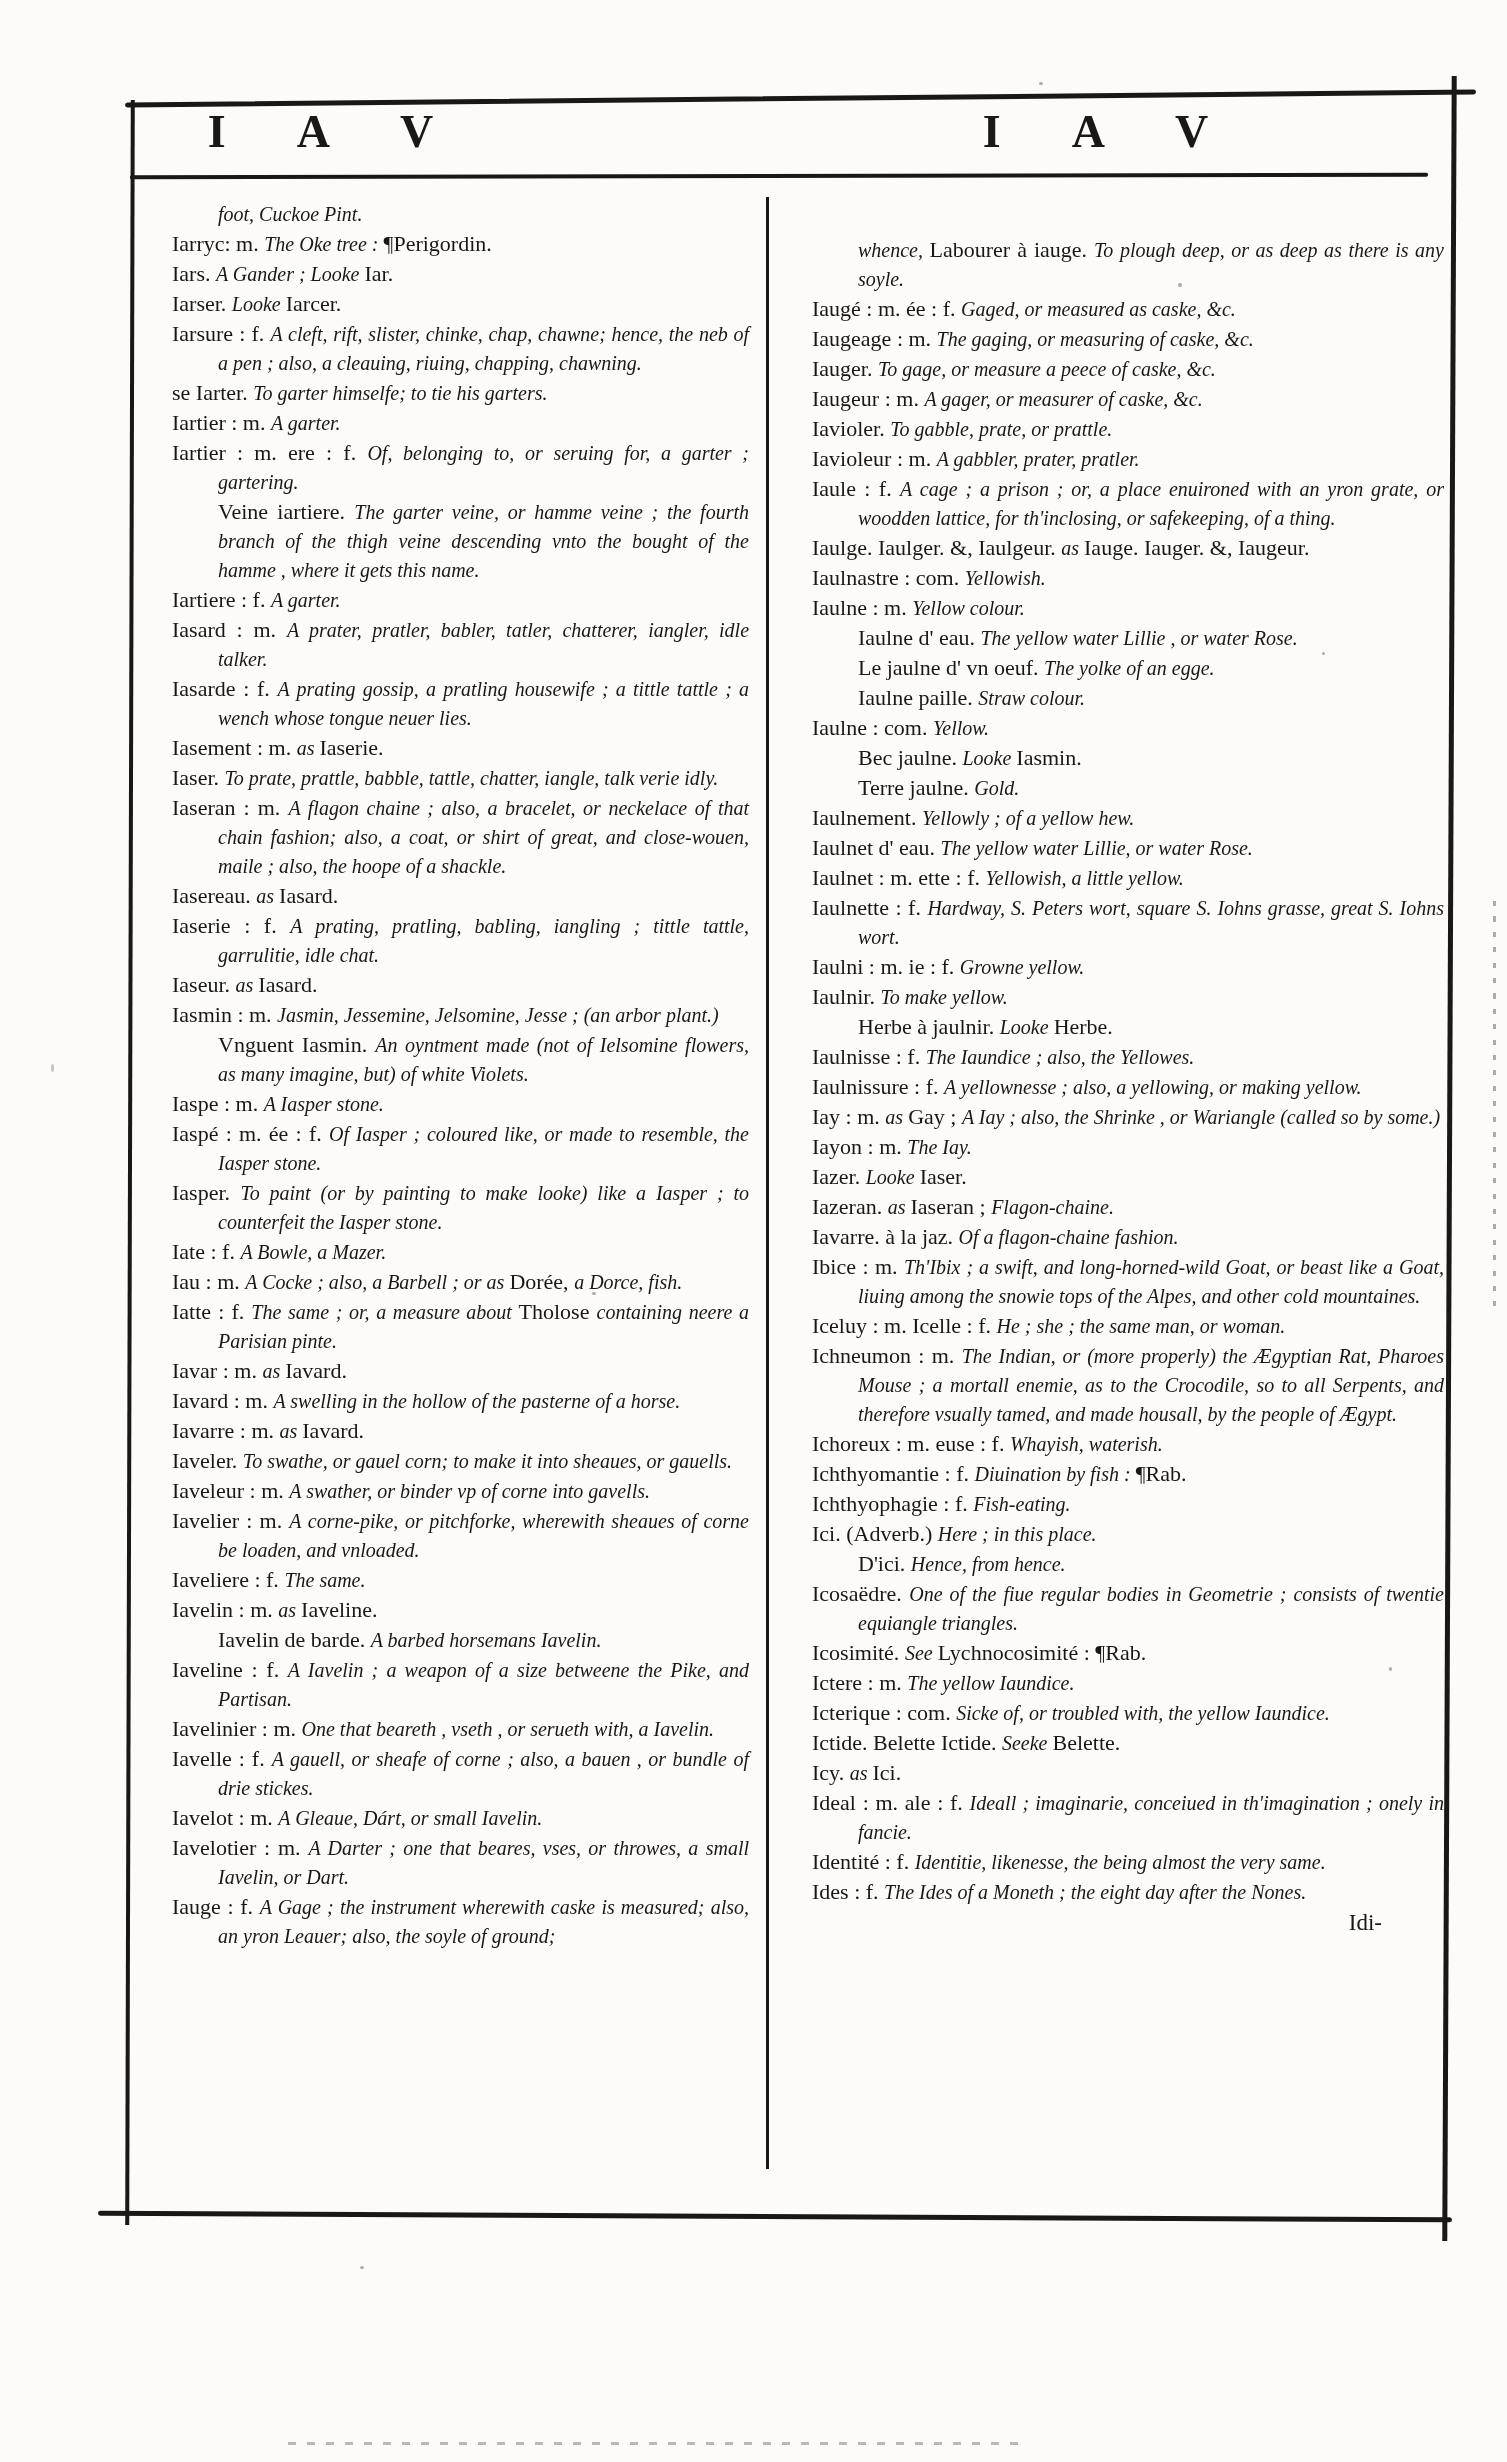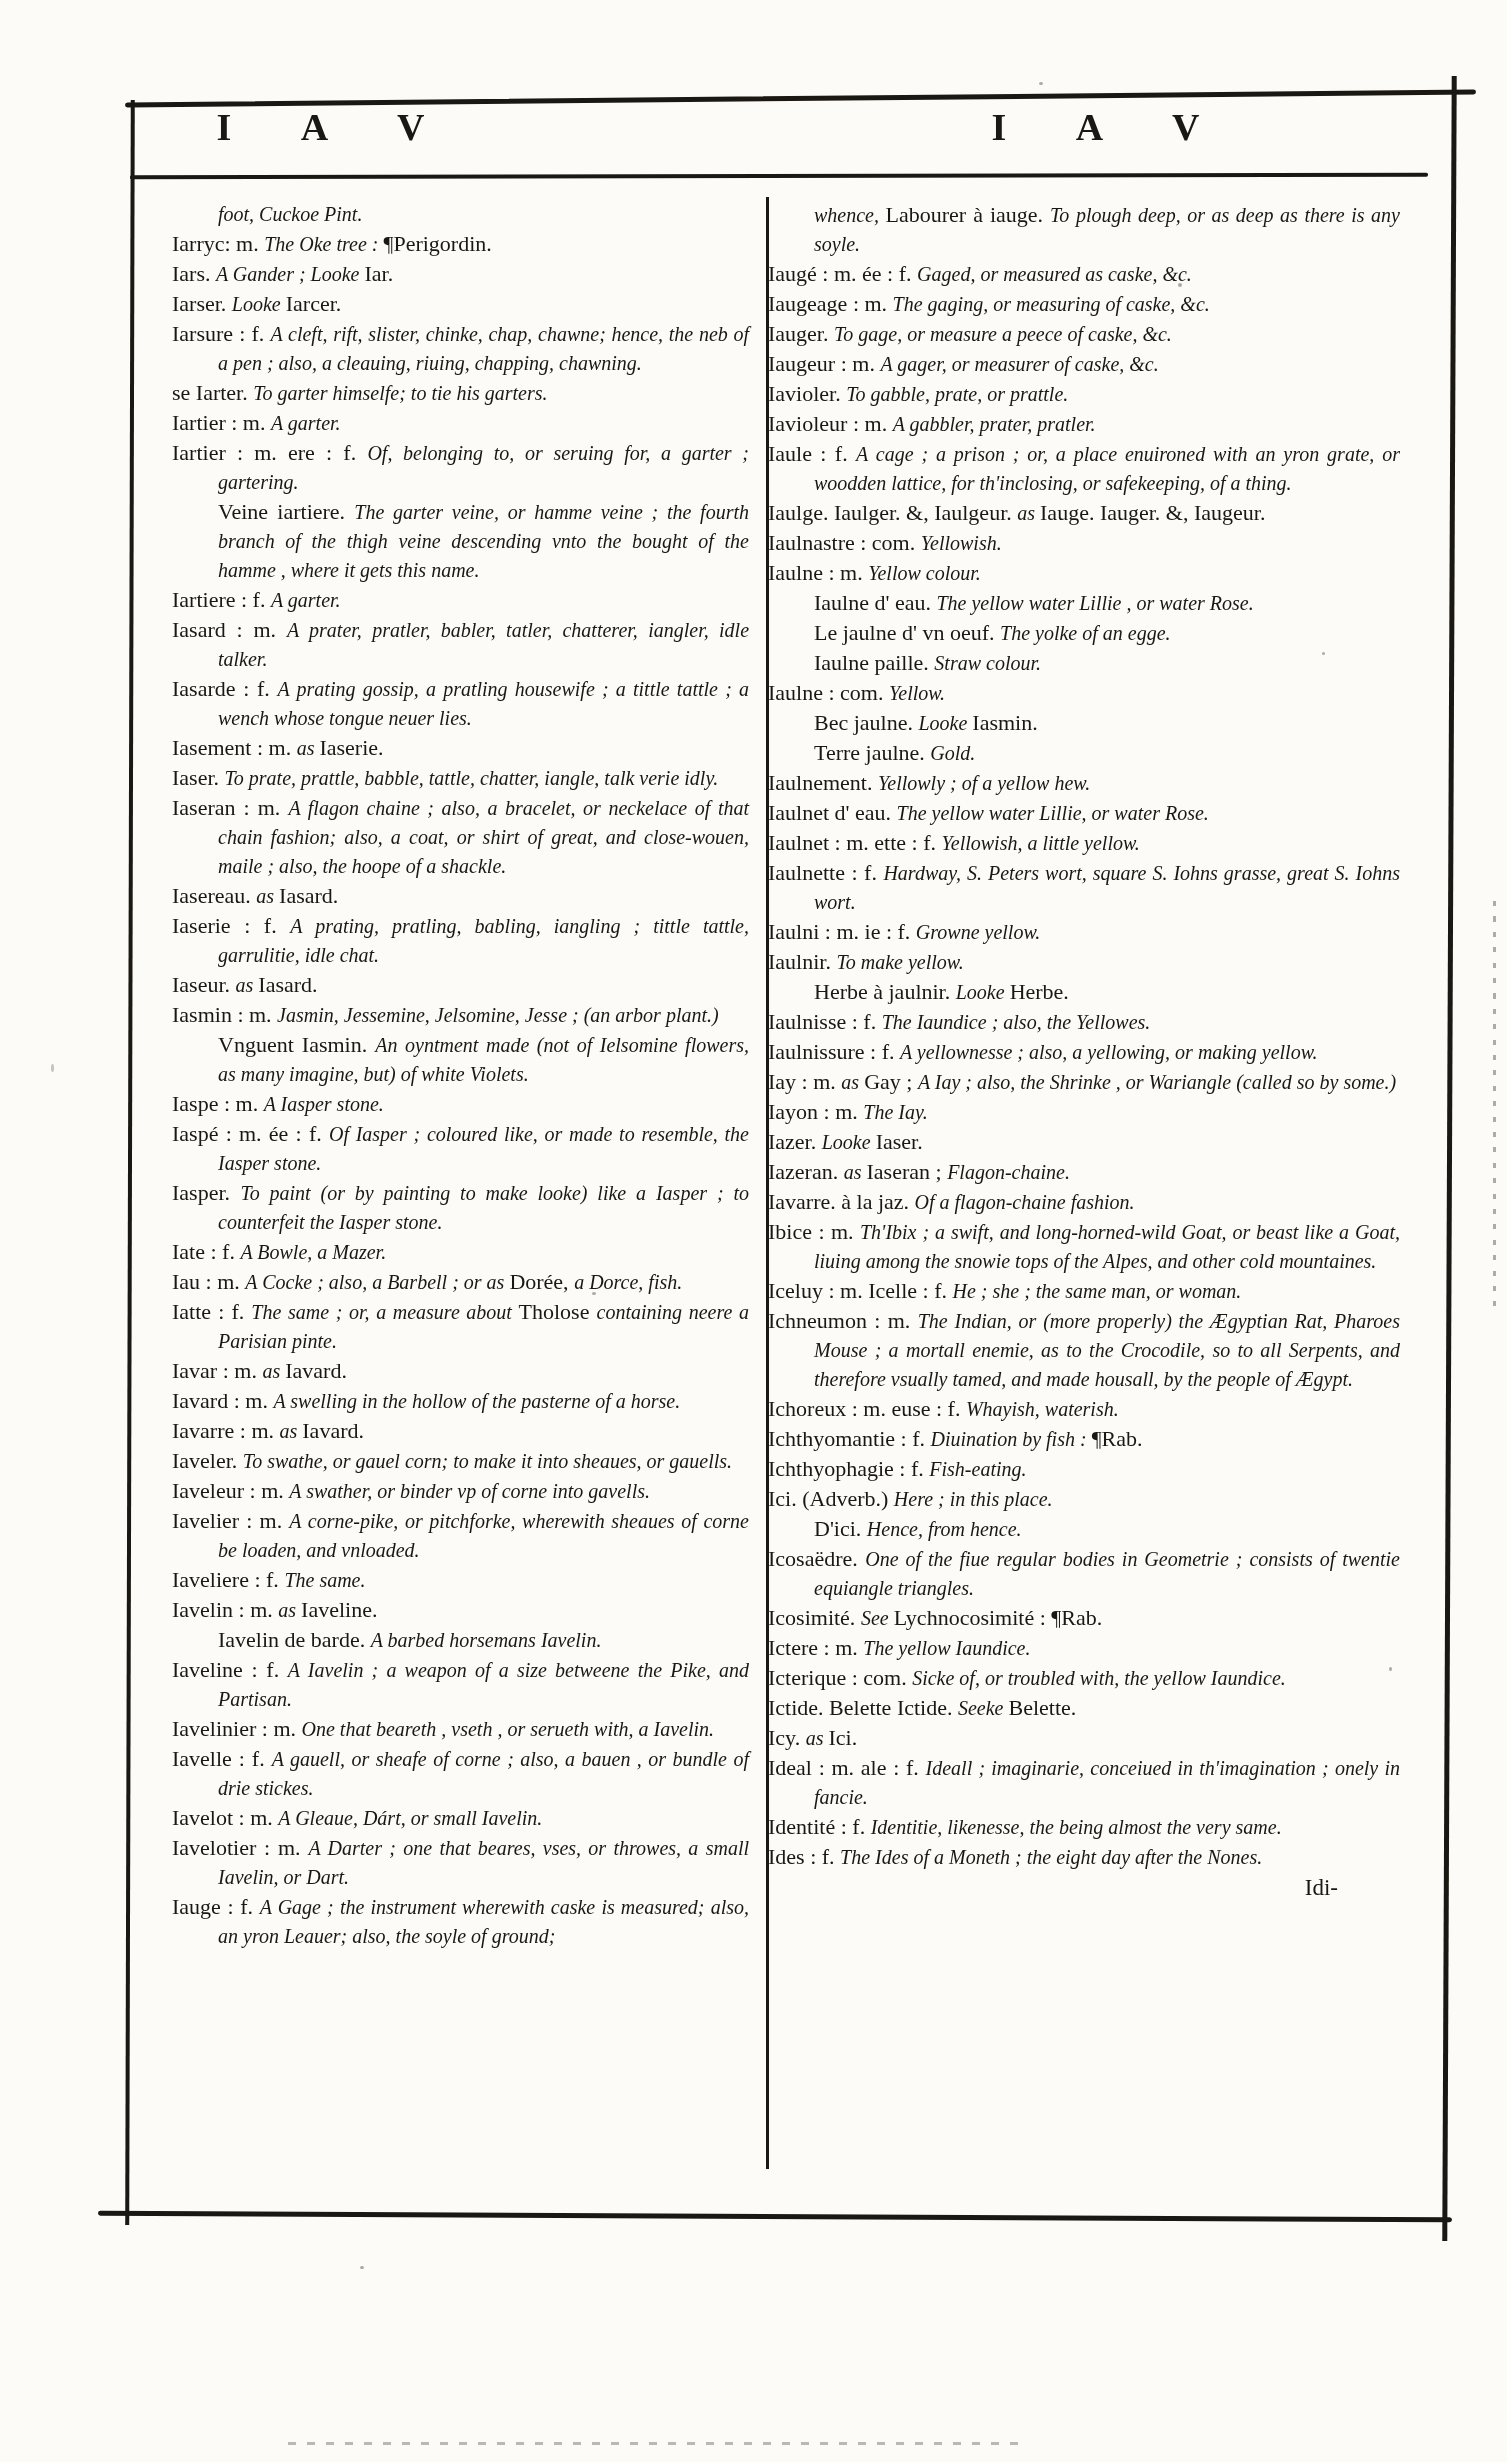--- a/index.html
+++ b/index.html
@@ -15,29 +15,29 @@
   .rule-top{left:125px;top:96px;width:1351px;height:5.1px;transform:rotate(-0.55deg);border-radius:2.6px;}
   .rule-head{left:130px;top:174px;width:1298px;height:4.3px;transform:rotate(-0.12deg);border-radius:1.7px;}
   .rule-bottom{left:98px;top:2214px;width:1354px;height:5.1px;transform:rotate(0.28deg);border-radius:2.6px;}
   .border-left{left:128px;top:100px;width:4.3px;height:2125px;transform:rotate(0.15deg);}
   .border-right{left:1447px;top:76px;width:5.1px;height:2165px;transform:rotate(0.25deg);}
   .divider{left:766px;top:197px;width:3.4px;height:1972px;}
 
   .header{
     position:absolute;top:105px;
     transform:translateX(-50%);
-    font-size:38px;font-weight:bold;
+    font-size:46px;font-weight:bold;
     letter-spacing:31px;white-space:nowrap;
   }
   .header-left{left:336px;}
   .header-right{left:1111px;}
 
   .col{position:absolute;top:200px;text-align:justify;}
   .col-left{left:172px;width:577px;}
-  .col-right{left:768px;width:632px;}
+  .col-right{left:812px;width:632px;margin-top:35px;}
 
   .entry{
     margin:0;
     font-size:20px;
     line-height:29px;
     text-indent:-46px;
     padding-left:46px;
   }
   .entry.sub{text-indent:0;}
   .ro{font-style:normal;font-size:22px;}

